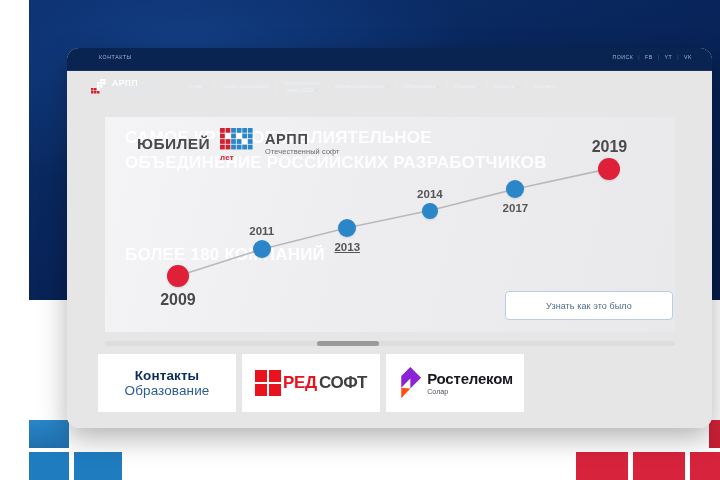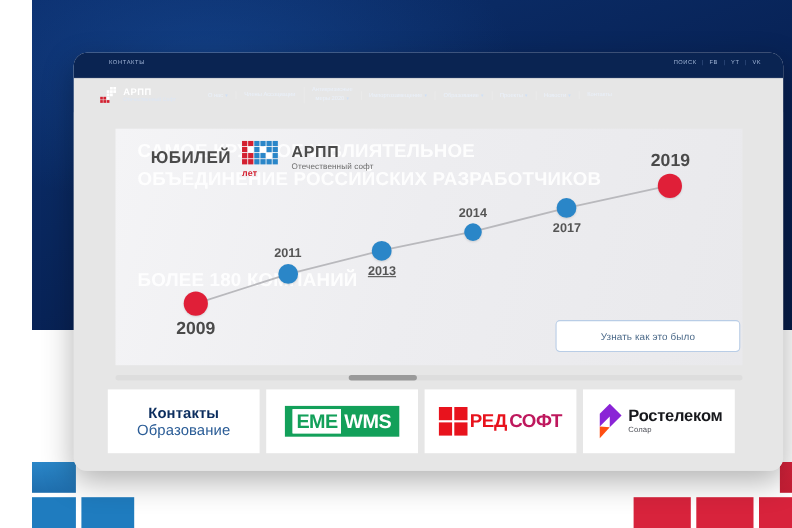--- a/index.html
+++ b/index.html
@@ -401,21 +401,21 @@
   .redsoft .grid span { background: #e8131d; }
   .redsoft .t1 {
     font-size: 17px;
     font-weight: bold;
     color: #e8131d;
     letter-spacing: -0.3px;
   }
   .redsoft .t2 {
     font-size: 17px;
     font-weight: bold;
-    color: #be185d;
+    color: #404040;
     letter-spacing: -0.3px;
   }
 
   
   .rostelecom {
     display: flex;
     align-items: center;
     gap: 5px;
   }
   .rt-mark {
@@ -592,26 +592,20 @@
 
       <div class="partners">
 
         <div class="partner-card">
           <div class="acronis">
             <div class="l1">Контакты</div>
             <div class="l2">Образование</div>
           </div>
         </div>
 
-        <div class="partner-card">
-          <div class="emewms">
-            <div class="eme">EME</div>
-            <div class="wms">WMS</div>
-          </div>
-        </div>
 
         <div class="partner-card">
           <div class="redsoft">
             <div class="grid">
               <span></span>
                 <span></span>
                 <span></span>
                 <span></span>
             </div>
             <div class="t1">РЕД</div>

